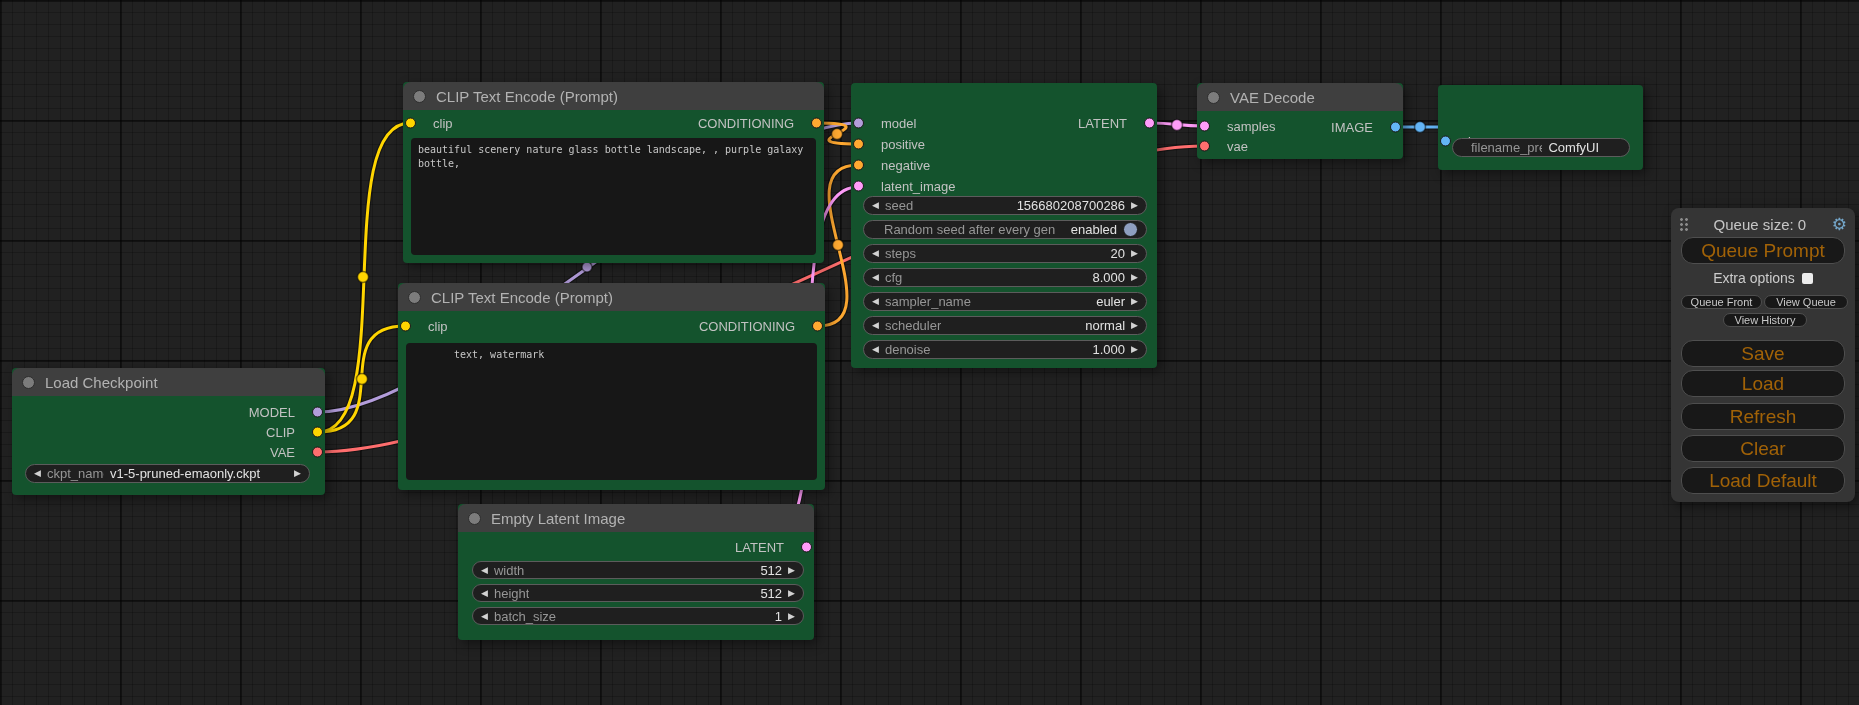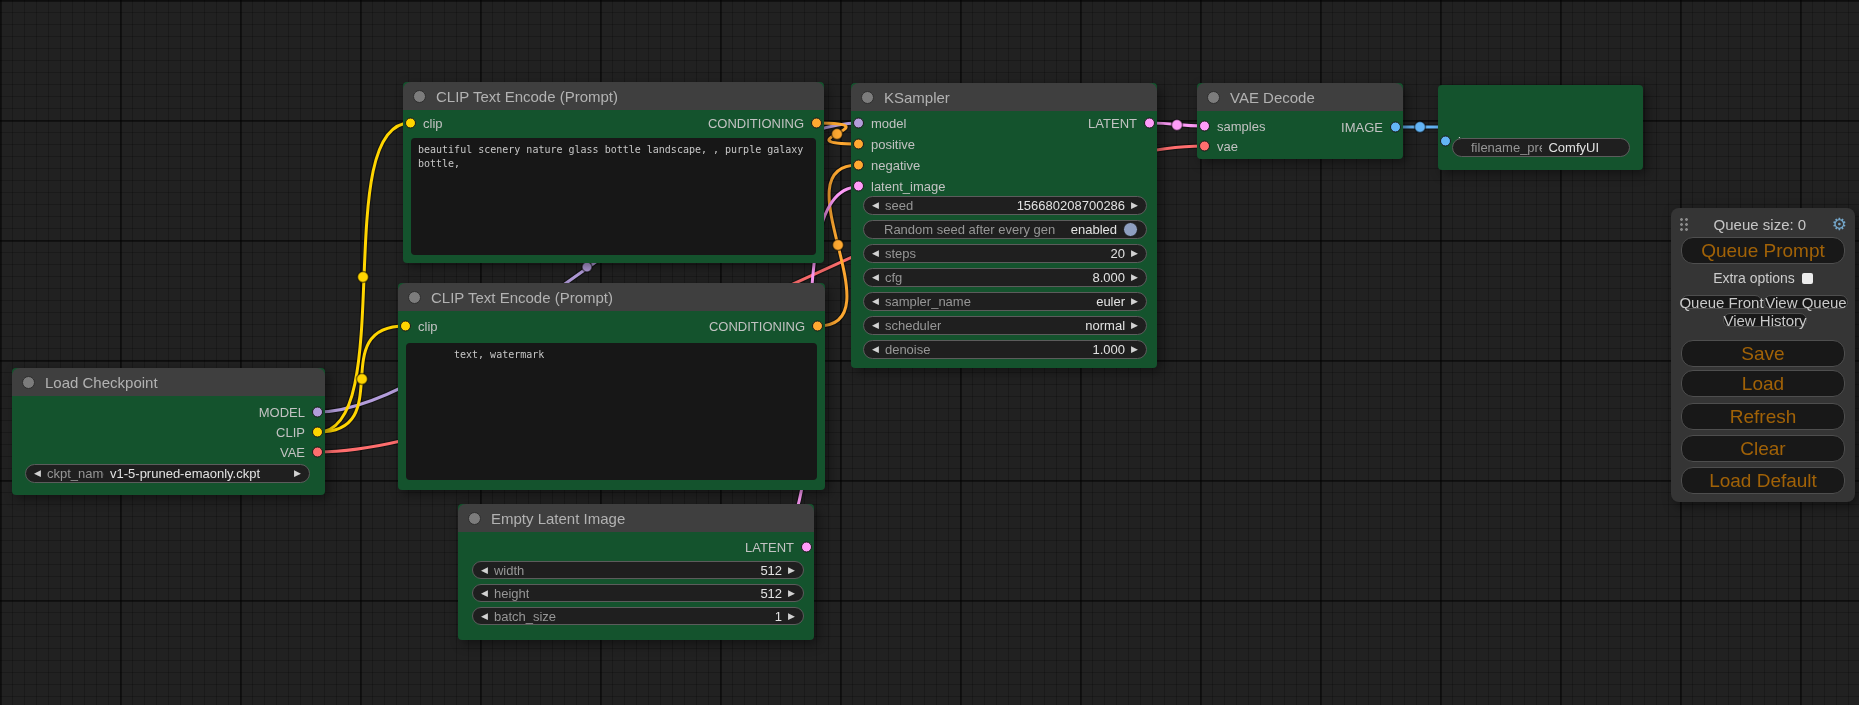--- a/index.html
+++ b/index.html
@@ -18,21 +18,21 @@
   .node{
     position:absolute;background:#14532d;border-radius:4px;z-index:2;
     box-shadow:4px 4px 12px rgba(0,0,0,.45);color:#b9b9b9;
   }
   .node-title{
     height:28px;display:flex;align-items:center;gap:10px;padding:0 10px;
     background:#3f3f3f;border-radius:8px 8px 0 0;font-size:15px;color:#b2b2b2;
     white-space:nowrap;overflow:hidden;
   }
   .title-dot{width:11px;height:11px;border-radius:50%;background:#7c7c7c;border:1px solid #2e2e2e;flex:0 0 auto;}
-  .in-port,.out-port{position:absolute;display:flex;align-items:center;gap:7px;transform:translateY(-50%);font-size:13px;color:#c2c2c2;white-space:nowrap;}
+  .in-port,.out-port{position:absolute;display:flex;align-items:center;gap:17px;transform:translateY(-50%);font-size:13px;color:#c2c2c2;white-space:nowrap;}
   .in-port{left:2px;}
   .out-port{right:2px;}
   .pdot{width:9px;height:9px;border-radius:50%;border:1.5px solid #1a1a1a;flex:0 0 auto;}
   .dot-model{background:#B39DDB;} .dot-clip{background:#FFD500;} .dot-vae{background:#FF6E6E;}
   .dot-cond{background:#FFA931;} .dot-latent{background:#FF9CF9;} .dot-image{background:#64B5F6;}
   .ta{
     position:absolute;left:8px;right:8px;background:#171717;border-radius:4px;
     color:#c7c7c7;font-family:"DejaVu Sans Mono",monospace;font-size:10px;line-height:1.35;
     padding:5px 7px;white-space:pre-wrap;word-break:break-word;
   }
@@ -53,21 +53,21 @@
   .drag-handle{width:9px;height:15px;background-image:radial-gradient(circle,#8a8a8a 1.3px,transparent 1.5px);background-size:5px 5px;}
   .queue-size{flex:1;text-align:center;color:#c6c6c6;font-size:15px;}
   .gear{font-size:17px;color:#74a6c9;line-height:1;}
   .btn{
     position:absolute;left:10px;right:10px;height:27px;background:#181818;border:1px solid #4e4e4e;
     border-radius:12px;color:#a16207;font-size:19px;display:flex;align-items:center;justify-content:center;
     box-sizing:border-box;cursor:pointer;white-space:nowrap;
   }
   .btn-small{
     position:absolute;height:14px;background:#181818;border:1px solid #4e4e4e;border-radius:8px;
-    color:#c9c9c9;font-size:15px;display:flex;align-items:center;justify-content:center;
+    color:#c9c9c9;font-size:11px;display:flex;align-items:center;justify-content:center;
     box-sizing:border-box;cursor:pointer;white-space:nowrap;
   }
   .extra-row{position:absolute;top:62px;left:0;right:0;display:flex;align-items:center;justify-content:center;gap:7px;color:#cccccc;font-size:14px;}
   .checkbox{width:11px;height:11px;background:#ececec;border-radius:2px;}
 </style>
 </head>
 <body>
 
 <svg id="wires" width="1859" height="705">
   <g fill="none" stroke="rgba(0,0,0,0.35)" stroke-width="5.5" stroke-linecap="round">
@@ -156,24 +156,20 @@
     <span>clip</span>
   </div>
   <div class="out-port" style="top:43px;">
     <span>CONDITIONING</span>
     <span class="pdot dot-cond"></span>
   </div>
   <div class="ta" style="top:60px;bottom:10px;padding-left:48px;">text, watermark</div>
 </div>
 
 <div class="node" style="left:851px;top:83px;width:306px;height:285px;">
-  <div class="node-title">
-    <span class="title-dot"></span>
-    <span>KSampler</span>
-  </div>
   <div class="in-port" style="top:40px;">
     <span class="pdot dot-model"></span>
     <span>model</span>
   </div>
   <div class="in-port" style="top:61px;">
     <span class="pdot dot-cond"></span>
     <span>positive</span>
   </div>
   <div class="in-port" style="top:82px;">
     <span class="pdot dot-cond"></span>

